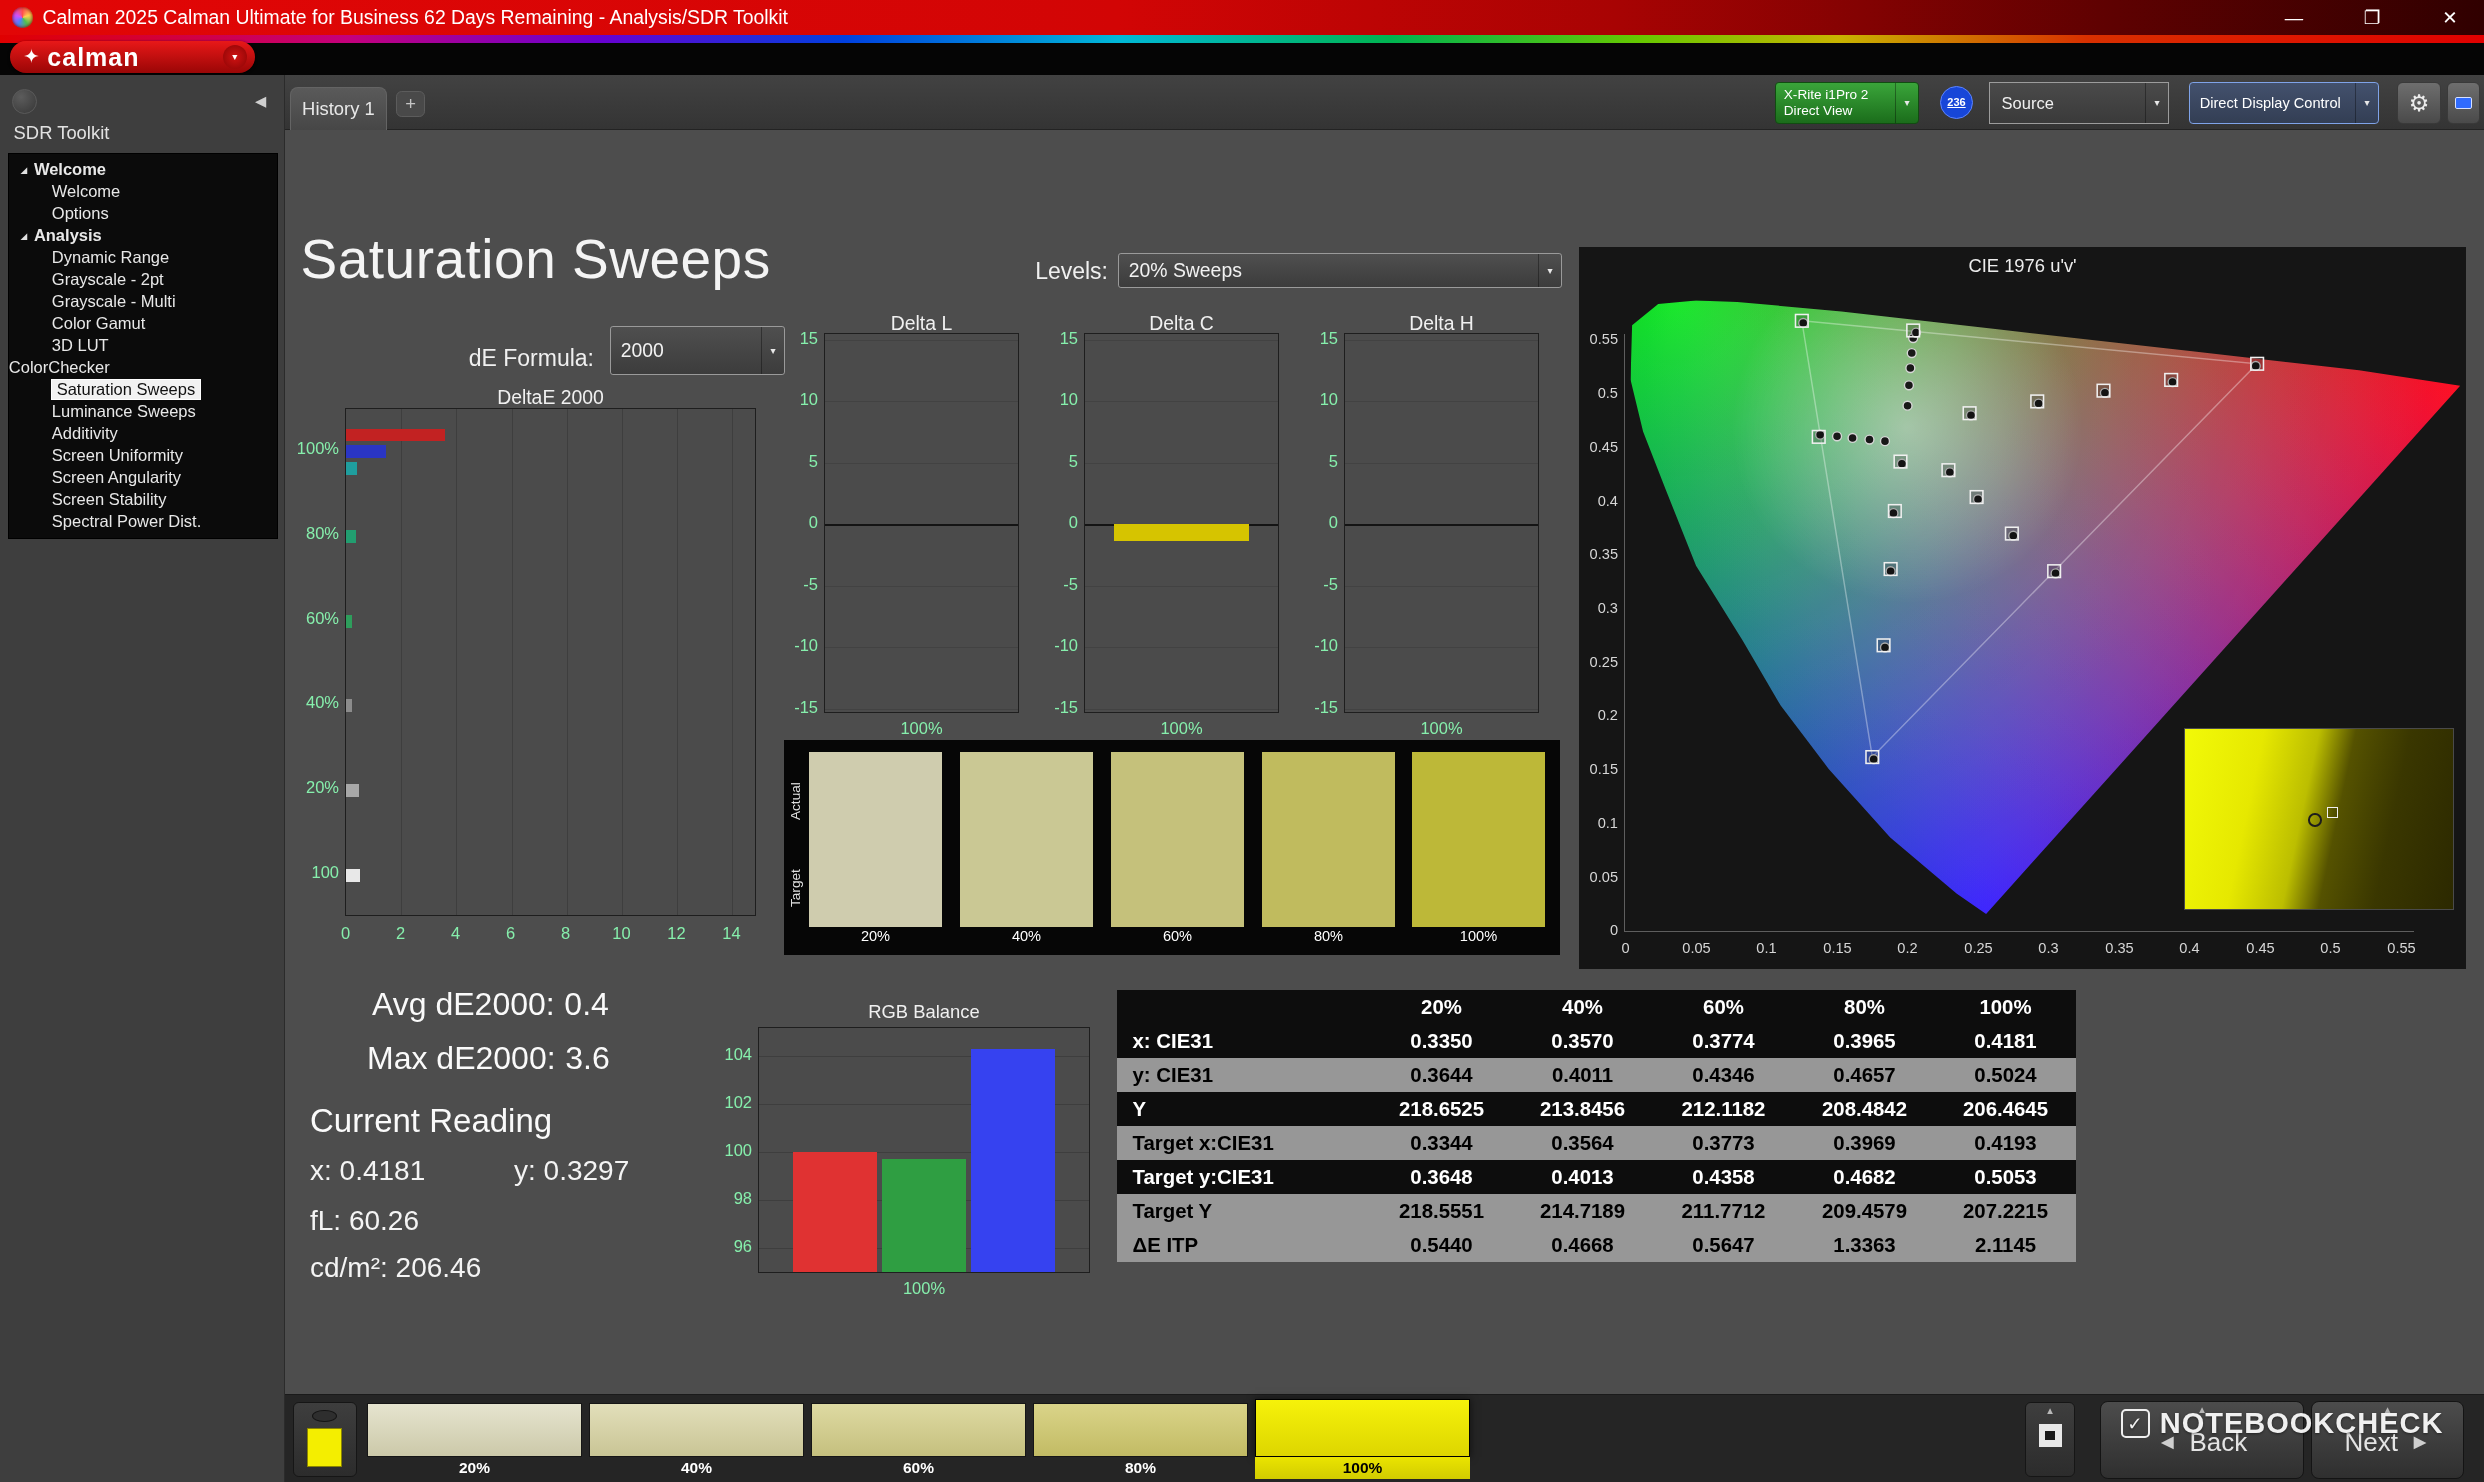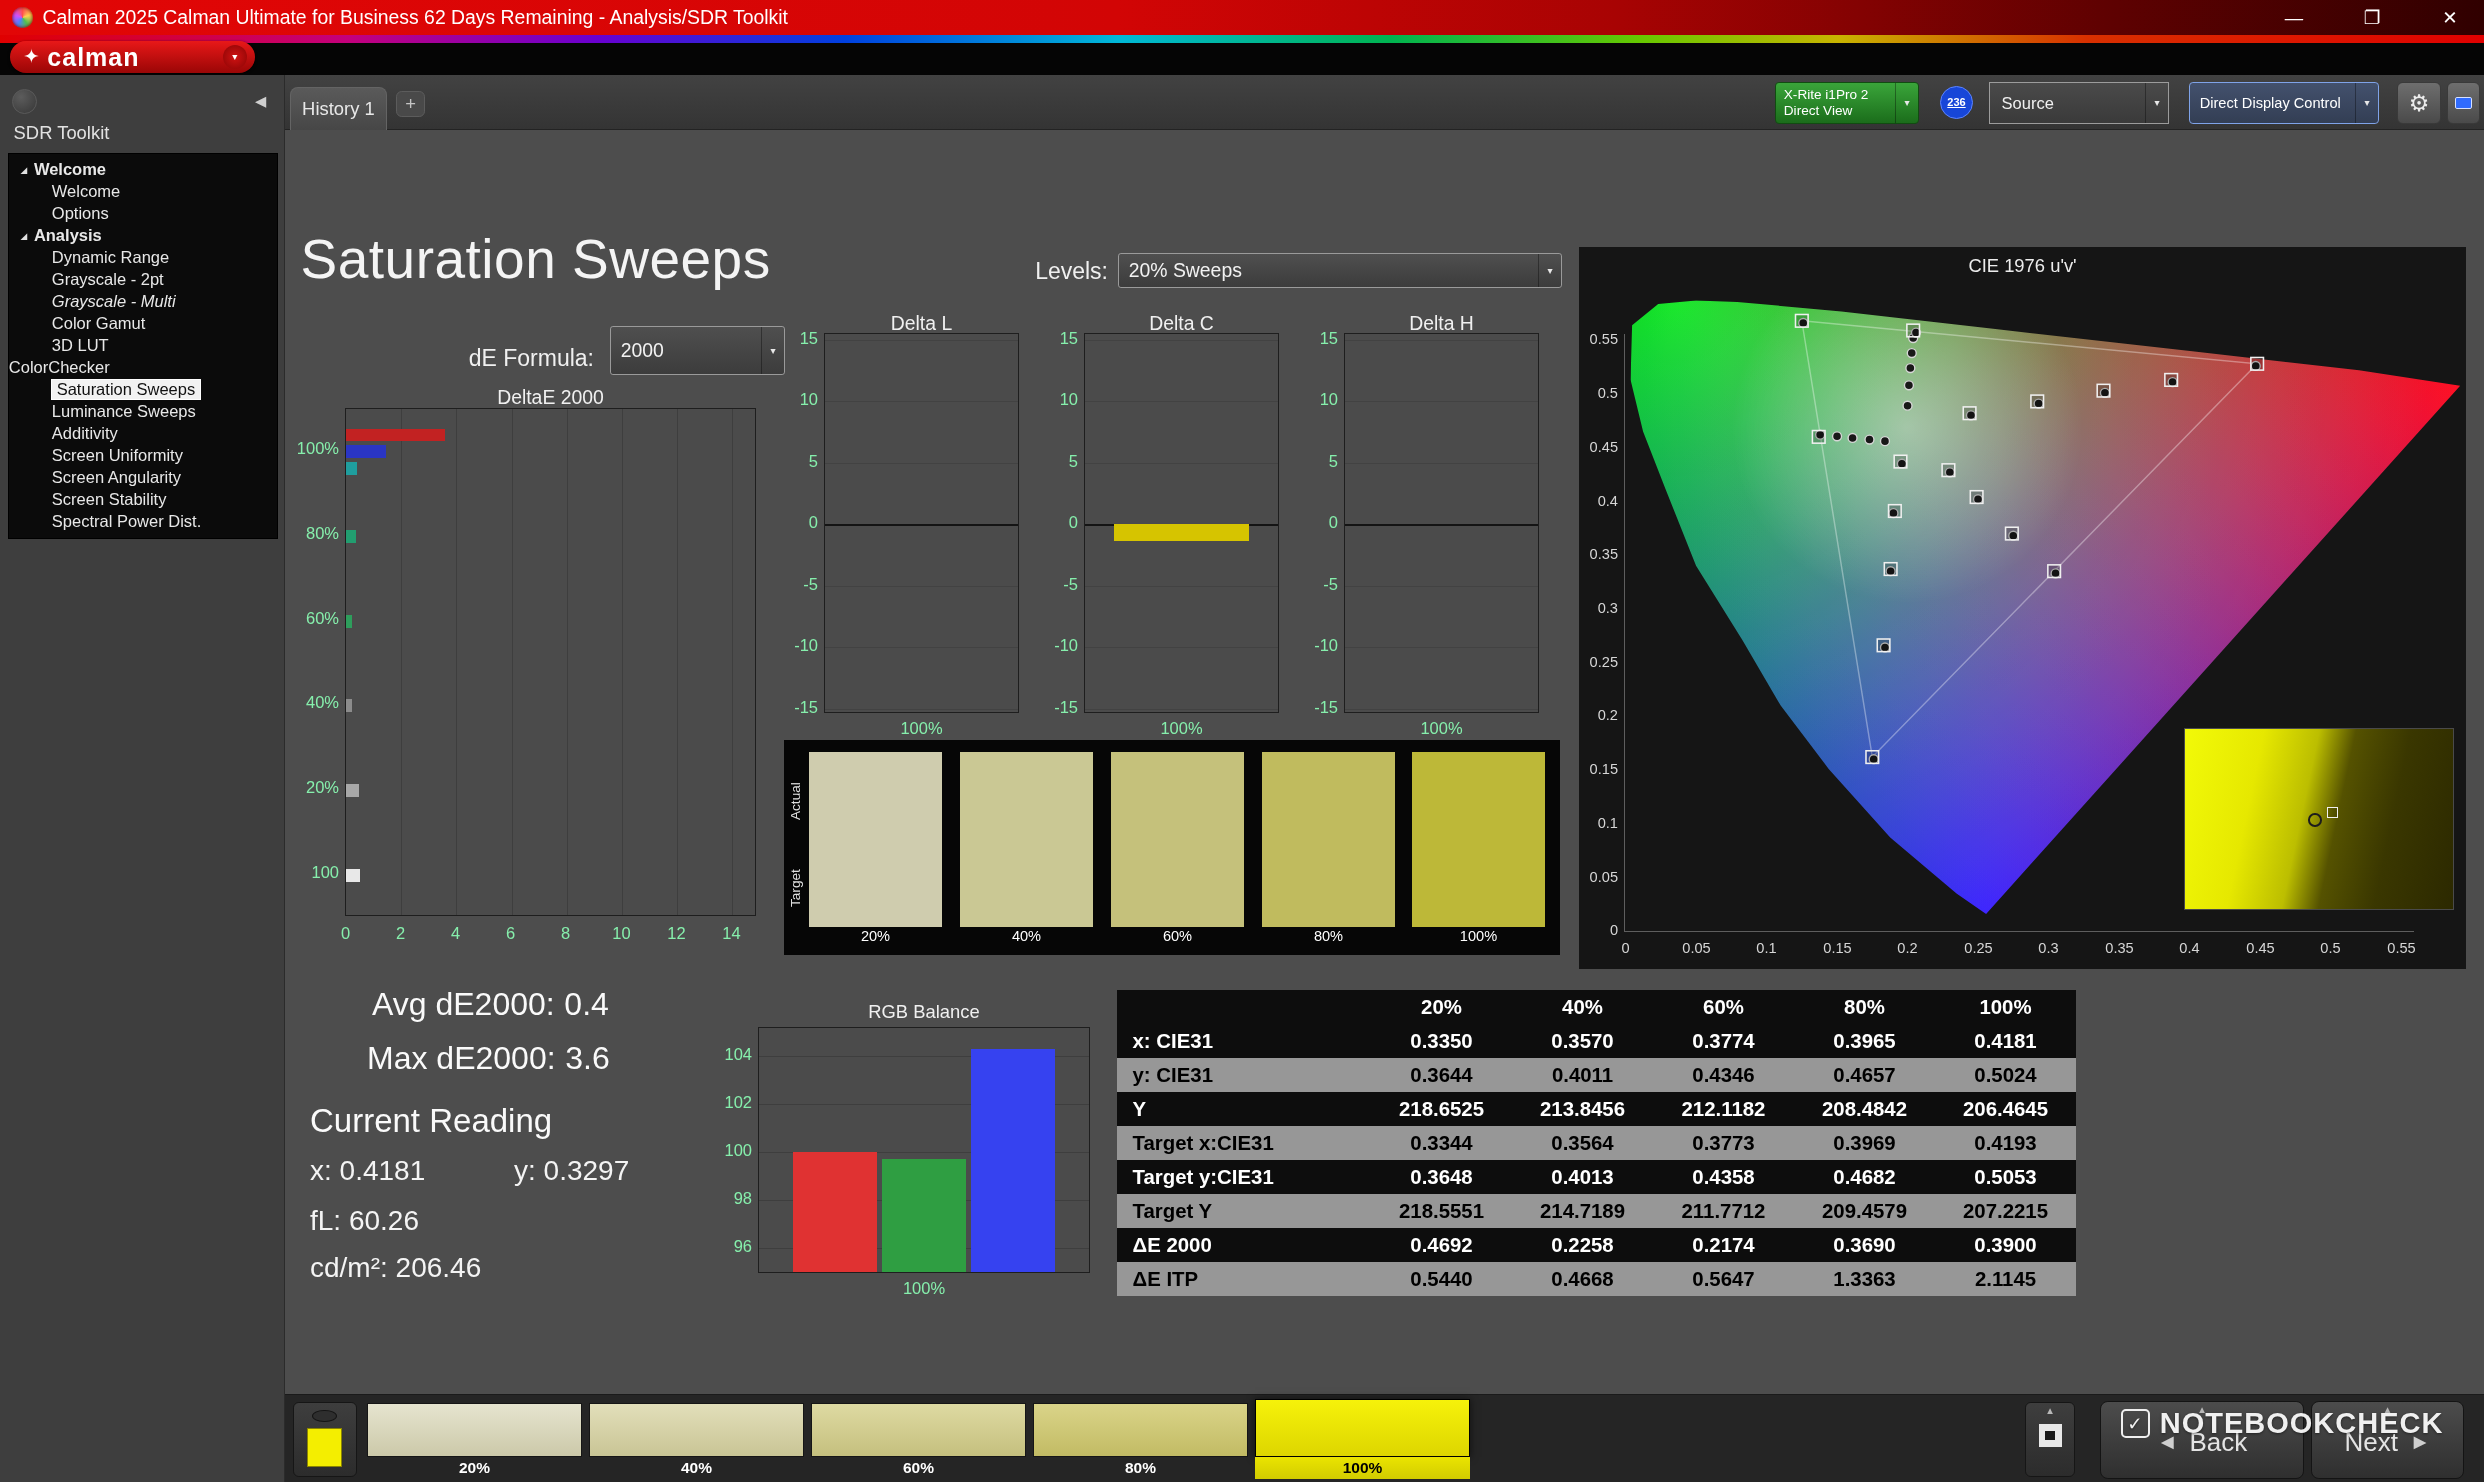--- a/index.html
+++ b/index.html
@@ -182,21 +182,21 @@
         <div class="tree-item group" style="padding-left: 11.6px;">
           <div class="tree-tri">◢</div>
           <div class="tree-label">Analysis</div>
         </div>
         <div class="tree-item" style="padding-left: 43px;">
           <div class="tree-label">Dynamic Range</div>
         </div>
         <div class="tree-item" style="padding-left: 43px;">
           <div class="tree-label">Grayscale - 2pt</div>
         </div>
-        <div class="tree-item" style="padding-left: 43px; font-style: italic;">
+        <div class="tree-item" style="padding-left: 43px;">
           <div class="tree-label">Grayscale - Multi</div>
         </div>
         <div class="tree-item" style="padding-left: 43px;">
           <div class="tree-label">Color Gamut</div>
         </div>
         <div class="tree-item" style="padding-left: 43px;">
           <div class="tree-label">3D LUT</div>
         </div>
         <div class="tree-item" style="">
           <div class="tree-label">ColorChecker</div>
@@ -419,28 +419,20 @@
             <td>0.4682</td>
             <td>0.5053</td>
           </tr>
           <tr class="light">
             <td class="rowlabel">Target Y</td>
             <td>218.5551</td>
             <td>214.7189</td>
             <td>211.7712</td>
             <td>209.4579</td>
             <td>207.2215</td>
-          </tr>
-          <tr class="dark">
-            <td class="rowlabel">ΔE 2000</td>
-            <td>0.4692</td>
-            <td>0.2258</td>
-            <td>0.2174</td>
-            <td>0.3690</td>
-            <td>0.3900</td>
           </tr>
           <tr class="light">
             <td class="rowlabel">ΔE ITP</td>
             <td>0.5440</td>
             <td>0.4668</td>
             <td>0.5647</td>
             <td>1.3363</td>
             <td>2.1145</td>
           </tr>
         </tbody>

